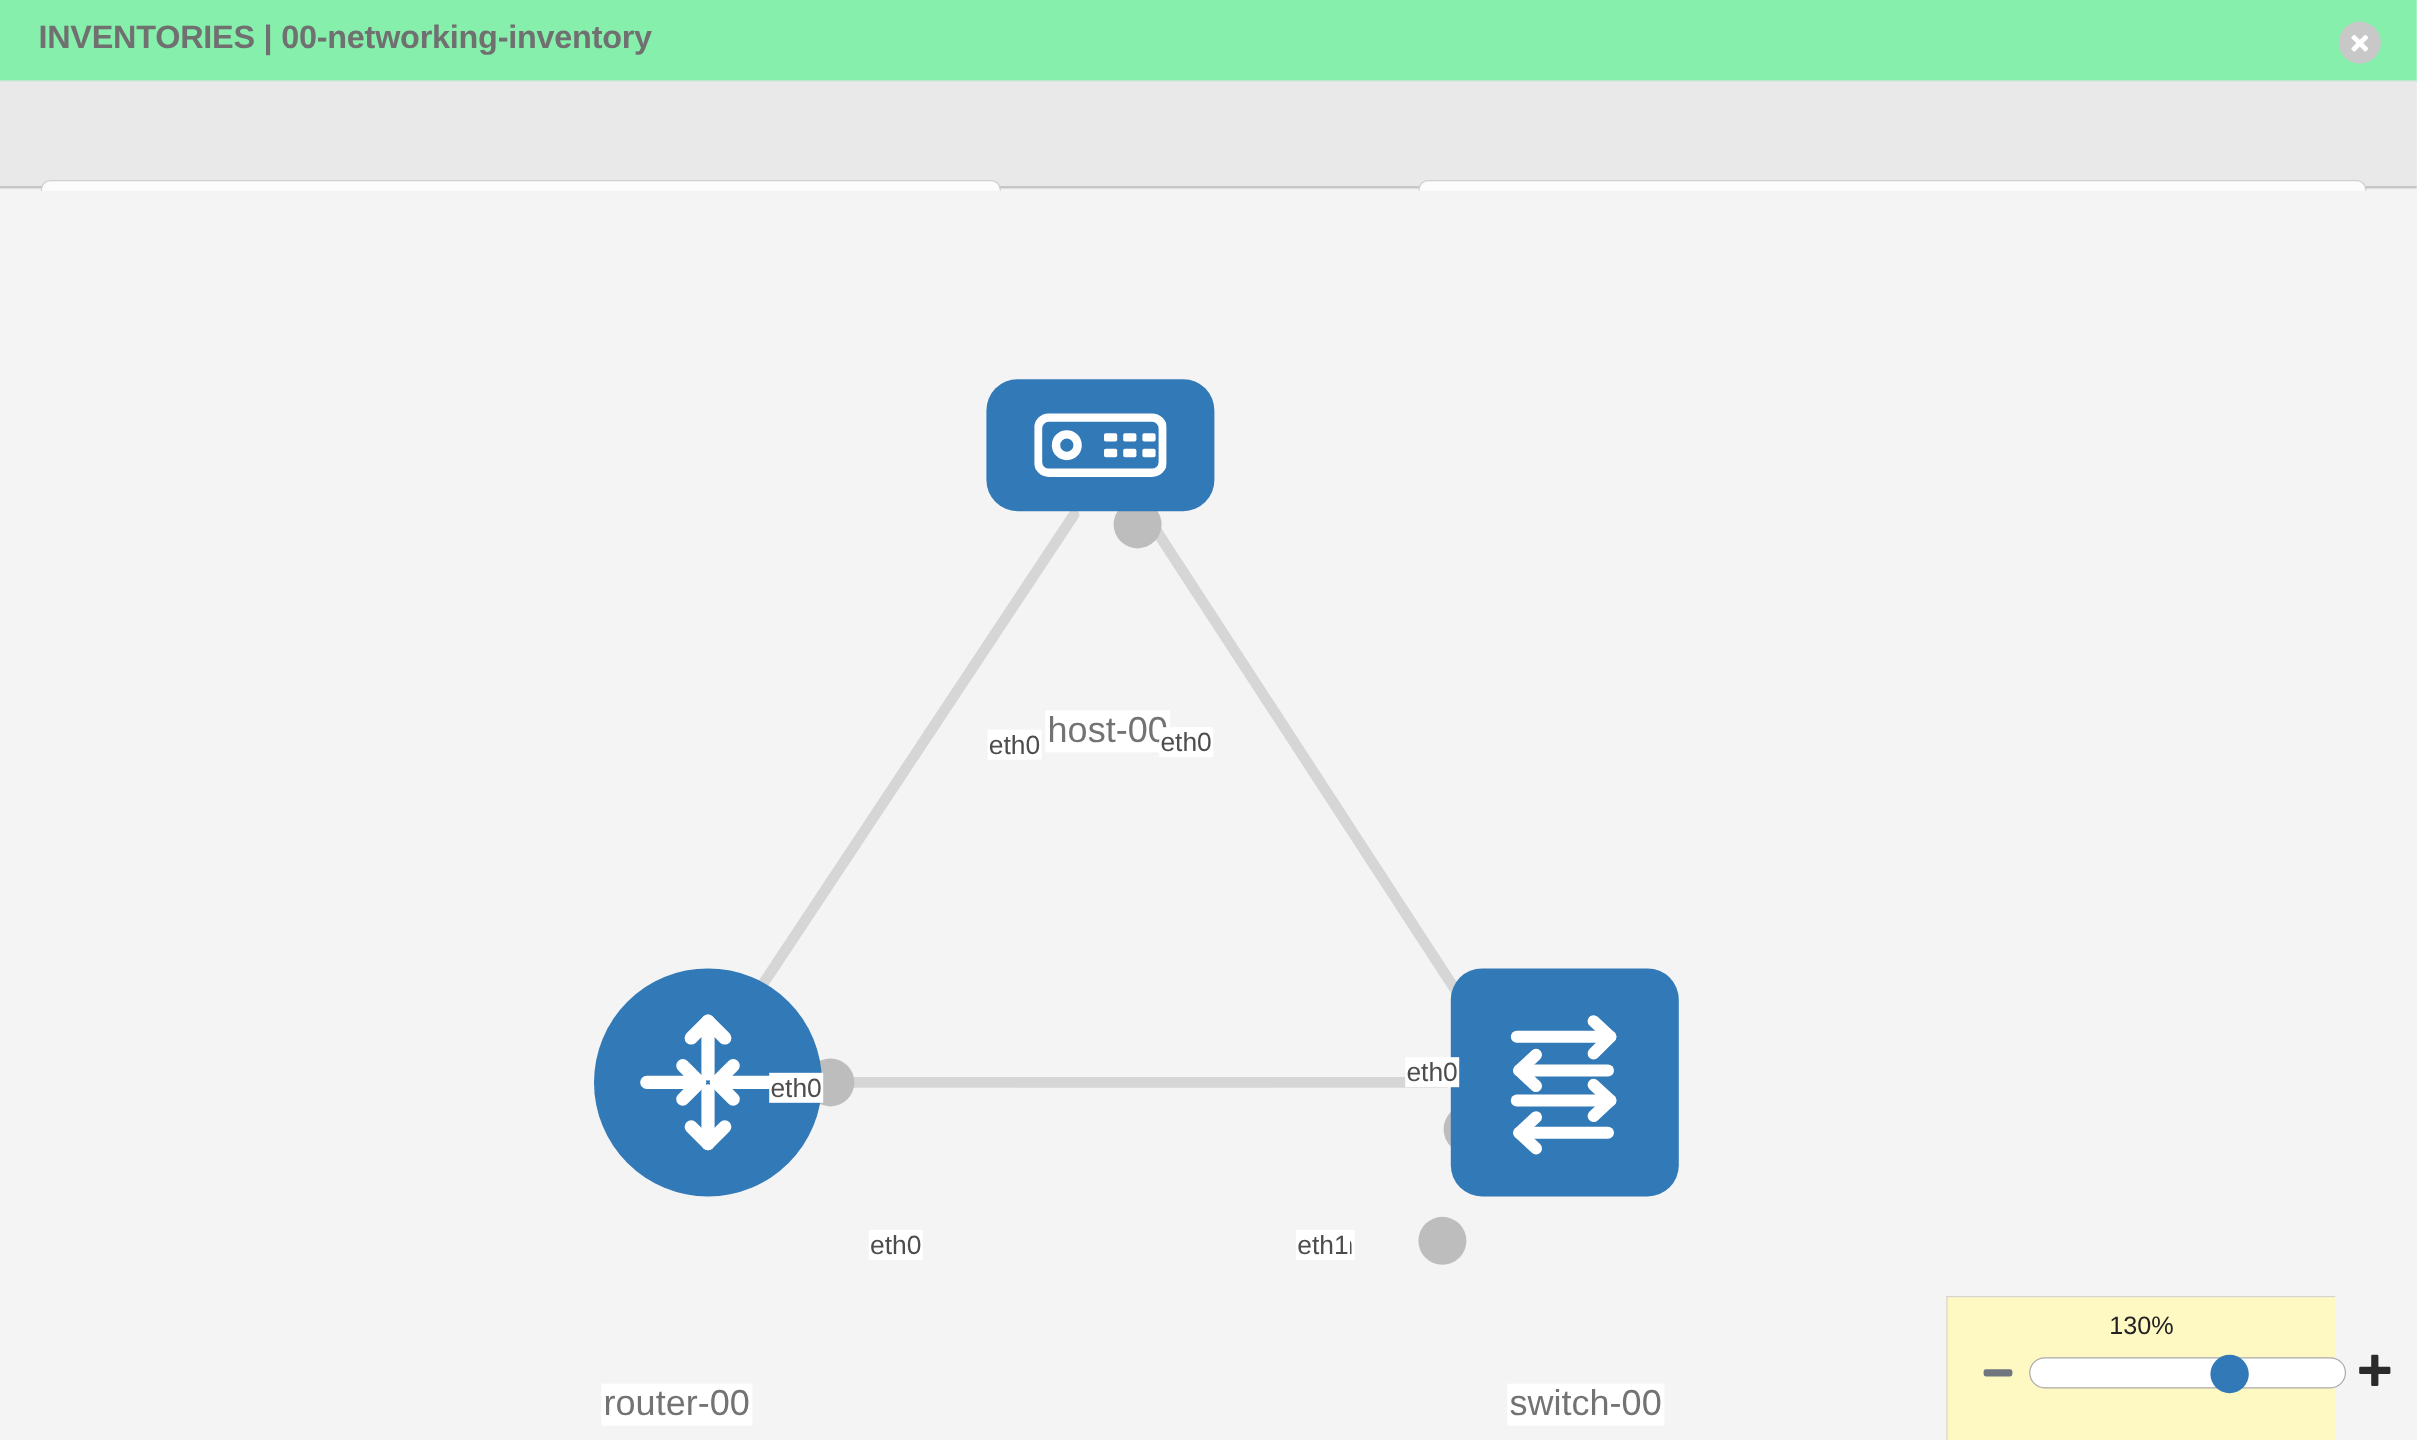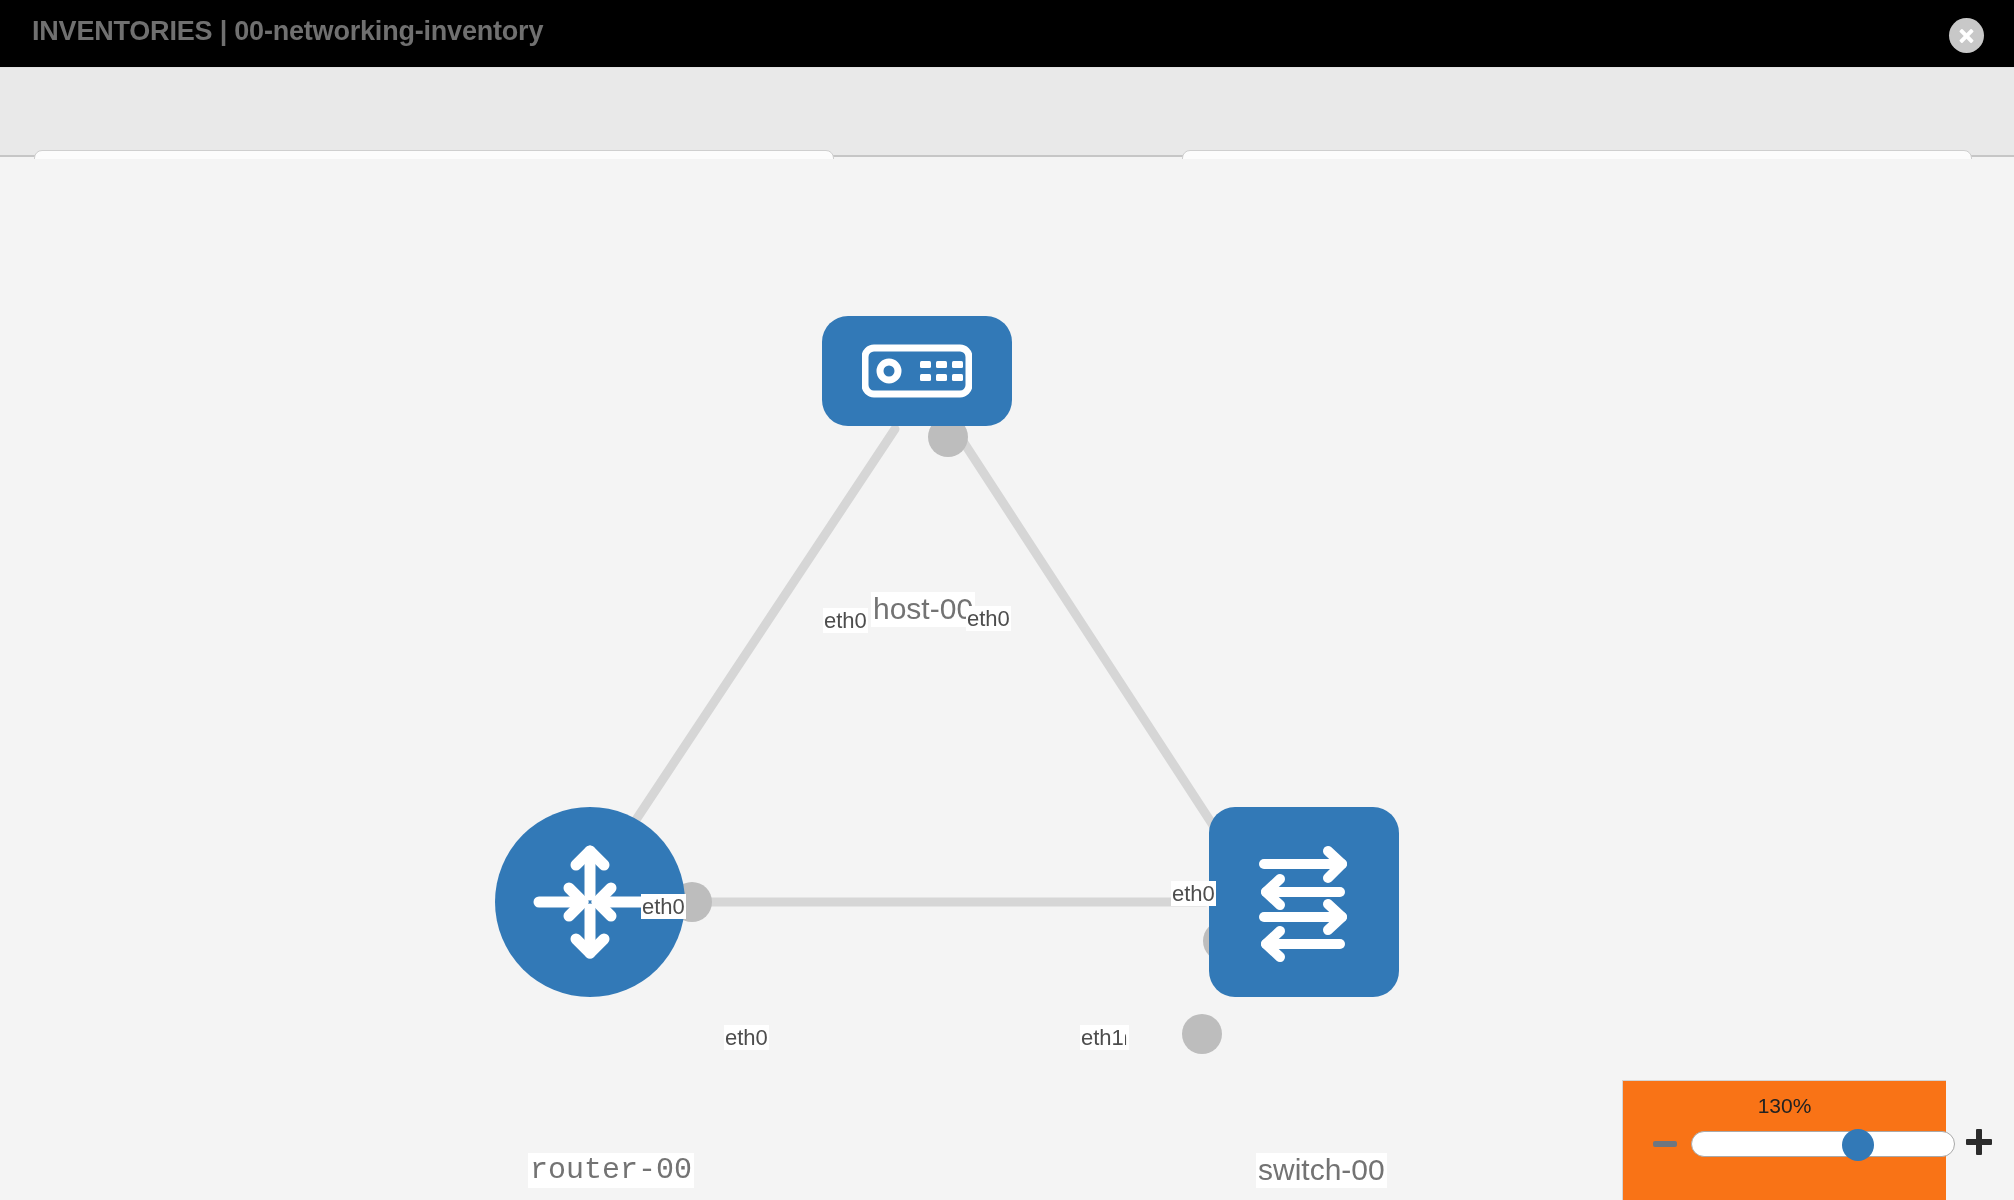--- a/index.html
+++ b/index.html
@@ -17,21 +17,21 @@
     width: 2014px;
     height: 1200px;
     background: #f4f4f4;
   }
 
   
   .header {
     position: absolute;
     left: 0; top: 0;
     width: 2014px; height: 68px;
-    background: #000000;
+    background: #86efac;
     border-bottom: 1px solid #e3e3e3;
   }
   .page-title {
     position: absolute;
     left: 32px; top: 16px;
     font-size: 27px;
     font-weight: bold;
     color: #707070;
     letter-spacing: -0.2px;
     white-space: nowrap;
@@ -149,21 +149,21 @@
   .node-label {
     position: absolute;
     background: #ffffff;
     color: #737373;
     font-size: 30px;
     white-space: nowrap;
     padding: 0 2px;
     line-height: 1.15;
   }
   #label-host   { left: 871px; top: 433px; }
-  #label-router { left: 528px; top: 994px; font-family: Liberation Mono, monospace; }
+  #label-router { left: 501px; top: 994px; }
   #label-switch { left: 1243px; top: 994px; margin-left: 13px; }
 
   .iface-label {
     position: absolute;
     background: #ffffff;
     color: #4d4d4d;
     font-size: 22px;
     white-space: nowrap;
     padding: 0 1px;
     line-height: 1.15;
@@ -174,21 +174,21 @@
   #if-switch-up   { left: 1171px; top: 722px; }
   #if-router-right{ left: 724px; top: 866px; }
   #if-switch-left-a { left: 1096px; top: 866px; }
   #if-switch-left-b { left: 1080px; top: 866px; }
 
   
   .zoom-panel {
     position: absolute;
     left: 1622px; top: 1080px;
     width: 324px; height: 120px;
-    background: #f97316;
+    background: #fef9c3;
     border-top: 1px solid #d4d4d4;
     border-left: 1px solid #d4d4d4;
   }
   .zoom-level {
     position: absolute;
     left: 0; right: 0; top: 13px;
     text-align: center;
     font-size: 21px;
     color: #222222;
   }

